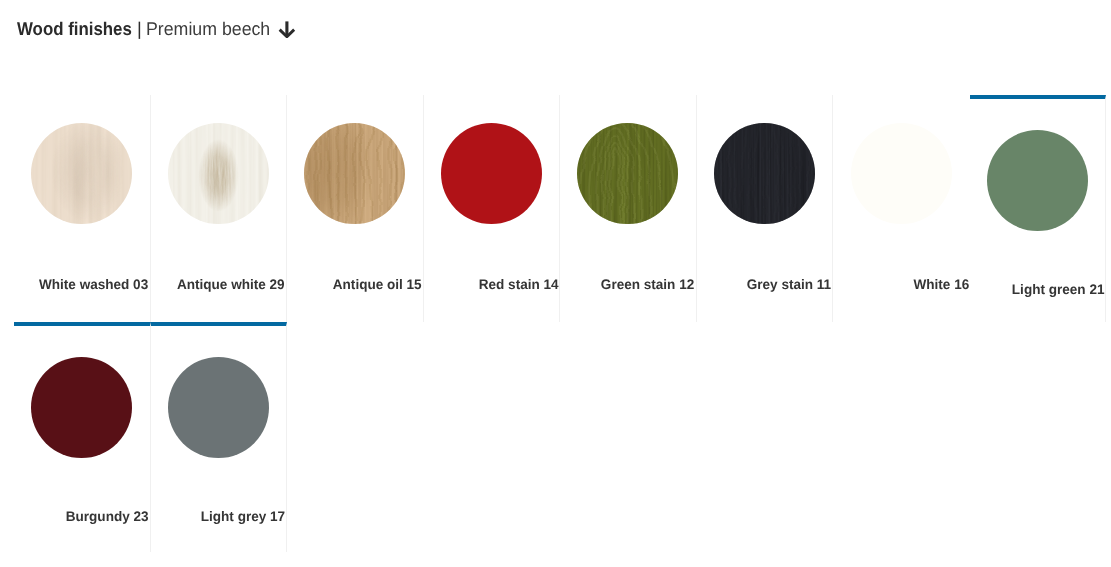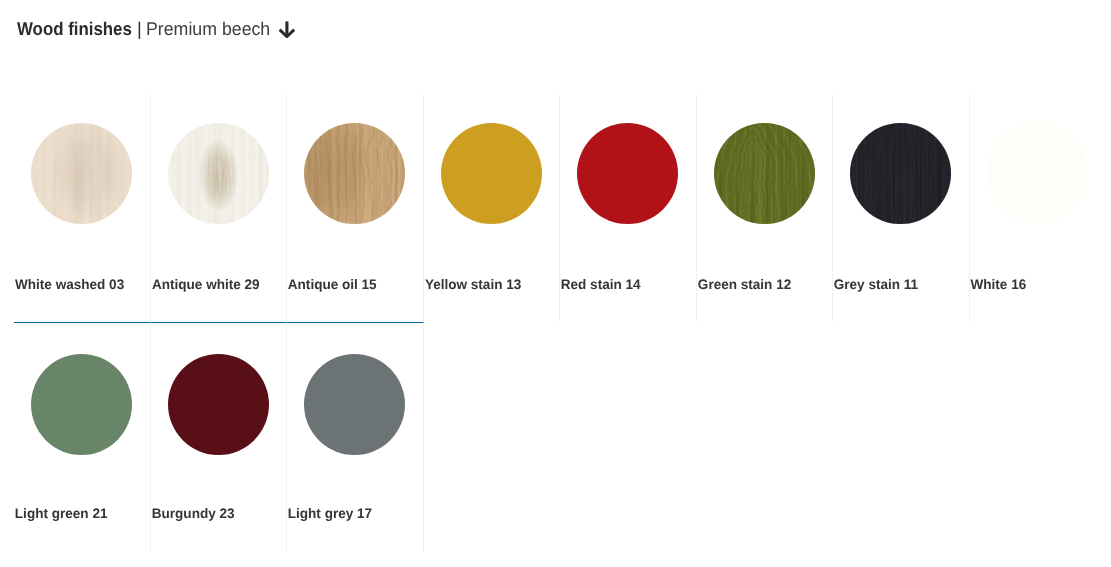--- a/index.html
+++ b/index.html
@@ -27,32 +27,32 @@
     display:grid;
     grid-template-columns:repeat(8,1fr);
     grid-template-rows:227px 230px;
   }
   .cell{
     position:relative;
     border-right:1px solid #f0f0f0;
     box-sizing:border-box;
   }
   .cell.lastcol{border-right:none;}
-  .cell.row2{border-top:1px solid #0369a1;}
+  .cell.row2{border-top:4px solid #0369a1;}
   .swatch{
     position:absolute;left:50%;top:28px;
     width:101px;height:101px;margin-left:-50.5px;
     border-radius:50%;overflow:hidden;
   }
   .cell.row2 .swatch{top:31px;}
   .swatch svg{display:block;width:101px;height:101px;}
   .label{
     position:absolute;left:0;right:0;top:181px;
     font-size:13.8px;font-weight:700;color:#353535;
-    text-align:left;white-space:nowrap;
+    text-align:right;white-space:nowrap;
     line-height:18px;
   }
   .label span{display:inline-block;transform:scaleX(0.982);}
   .cell.row2 .label{top:182px;}
 </style>
 </head>
 <body>
 
 <div id="page-title">
     <span class="bold">Wood finishes</span>
@@ -178,28 +178,20 @@
               <path d="M114.7 -6 C115.5 25 118.1 60 114.4 108"></path>
             </g>
           </g>
           <rect width="101" height="101" filter="url(#gr2)"></rect>
           <g mask="url(#bm2)">
             <rect width="101" height="101" filter="url(#bf2)"></rect>
           </g>
         </svg>
       </div>
     <div class="label"><span>Antique oil 15</span></div>
-  </div>
-  <div class="cell">
-    <div class="swatch">
-        <svg viewBox="0 0 101 101">
-          <rect width="101" height="101" fill="#CC9F21"></rect>
-        </svg>
-      </div>
-    <div class="label"><span>Yellow stain 13</span></div>
   </div>
   <div class="cell">
     <div class="swatch">
         <svg viewBox="0 0 101 101">
           <rect width="101" height="101" fill="#B01217"></rect>
         </svg>
       </div>
     <div class="label"><span>Red stain 14</span></div>
   </div>
   <div class="cell">

